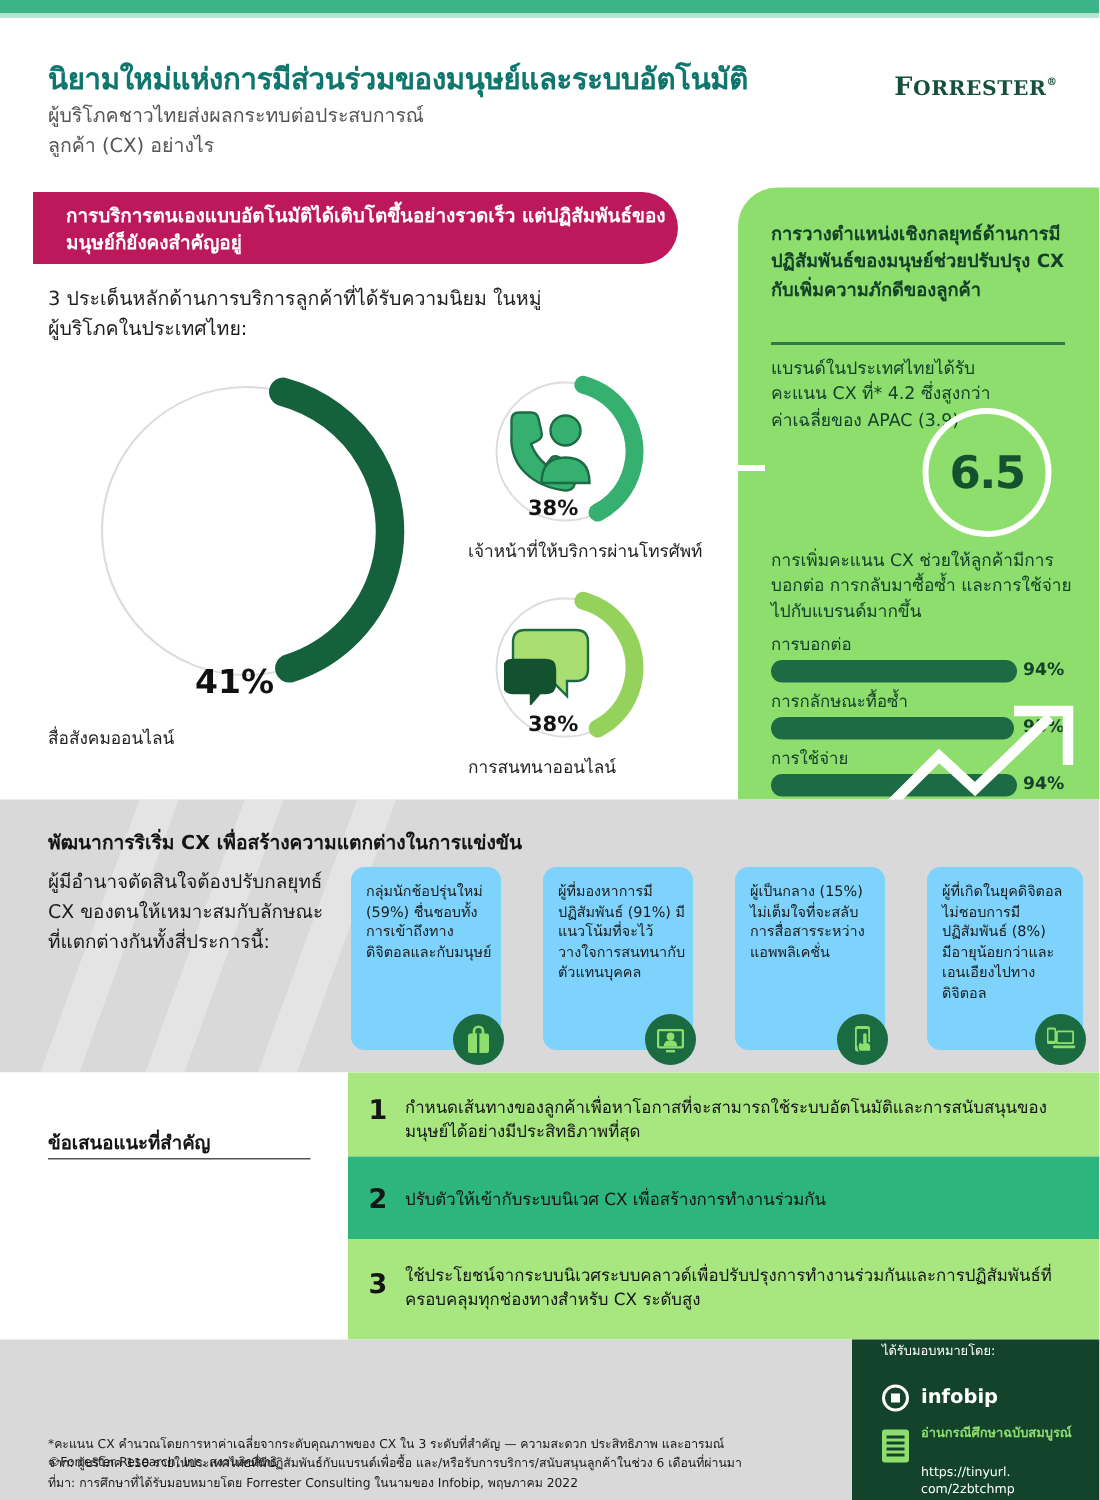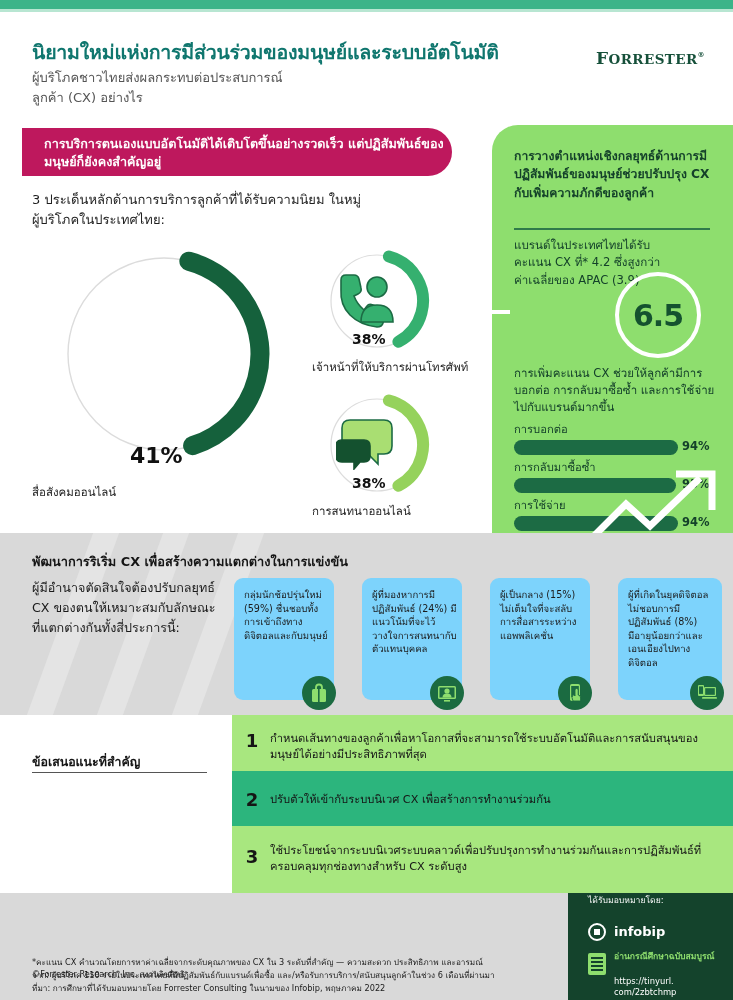--- a/index.html
+++ b/index.html
@@ -284,21 +284,21 @@
 
     <div class="bars">
       <div class="bar-row">
         <span class="bar-label">การบอกต่อ</span>
         <div class="bar-track">
           <div class="bar-fill" style="width:164px"></div>
           <span class="bar-val">94%</span>
         </div>
       </div>
       <div class="bar-row">
-        <span class="bar-label">การกลับมาซื้อซ้ำ</span>
+        <span class="bar-label">การกลักษณะทื้อซ้ำ</span>
         <div class="bar-track">
           <div class="bar-fill" style="width:162px"></div>
           <span class="bar-val">93%</span>
         </div>
       </div>
       <div class="bar-row">
         <span class="bar-label">การใช้จ่าย</span>
         <div class="bar-track">
           <div class="bar-fill" style="width:164px"></div>
           <span class="bar-val">94%</span>
@@ -327,21 +327,21 @@
     <div class="c-badge">
       <svg width="20" height="20" viewBox="0 0 20 20">
         <rect x="3" y="6" width="14" height="13" rx="1.5" fill="#8ede6e"></rect>
         <path d="M7 7 V4.5 a3 3 0 0 1 6 0 V7" fill="none" stroke="#8ede6e" stroke-width="1.8"></path>
         <rect x="9" y="6" width="1.6" height="13" fill="#1b6b41"></rect>
       </svg>
     </div>
   </div>
 
   <div class="card" style="left:362px">
-    <div class="c-txt">ผู้ที่มองหาการมีปฏิสัมพันธ์ (24%) มีแนวโน้มที่จะไว้วางใจการสนทนากับตัวแทนบุคคล</div>
+    <div class="c-txt">ผู้ที่มองหาการมีปฏิสัมพันธ์ (91%) มีแนวโน้มที่จะไว้วางใจการสนทนากับตัวแทนบุคคล</div>
     <div class="c-badge">
       <svg width="20" height="20" viewBox="0 0 20 20">
         <rect x="1" y="3" width="18" height="13" rx="1.5" fill="#8ede6e"></rect>
         <rect x="2.5" y="4.5" width="15" height="10" fill="#1b6b41"></rect>
         <circle cx="10" cy="8" r="2.6" fill="#8ede6e"></circle>
         <path d="M5.5 14.5 q0-4 4.5-4 q4.5 0 4.5 4 z" fill="#8ede6e"></path>
         <rect x="7" y="17" width="6" height="1.6" fill="#8ede6e"></rect>
       </svg>
     </div>
   </div>

